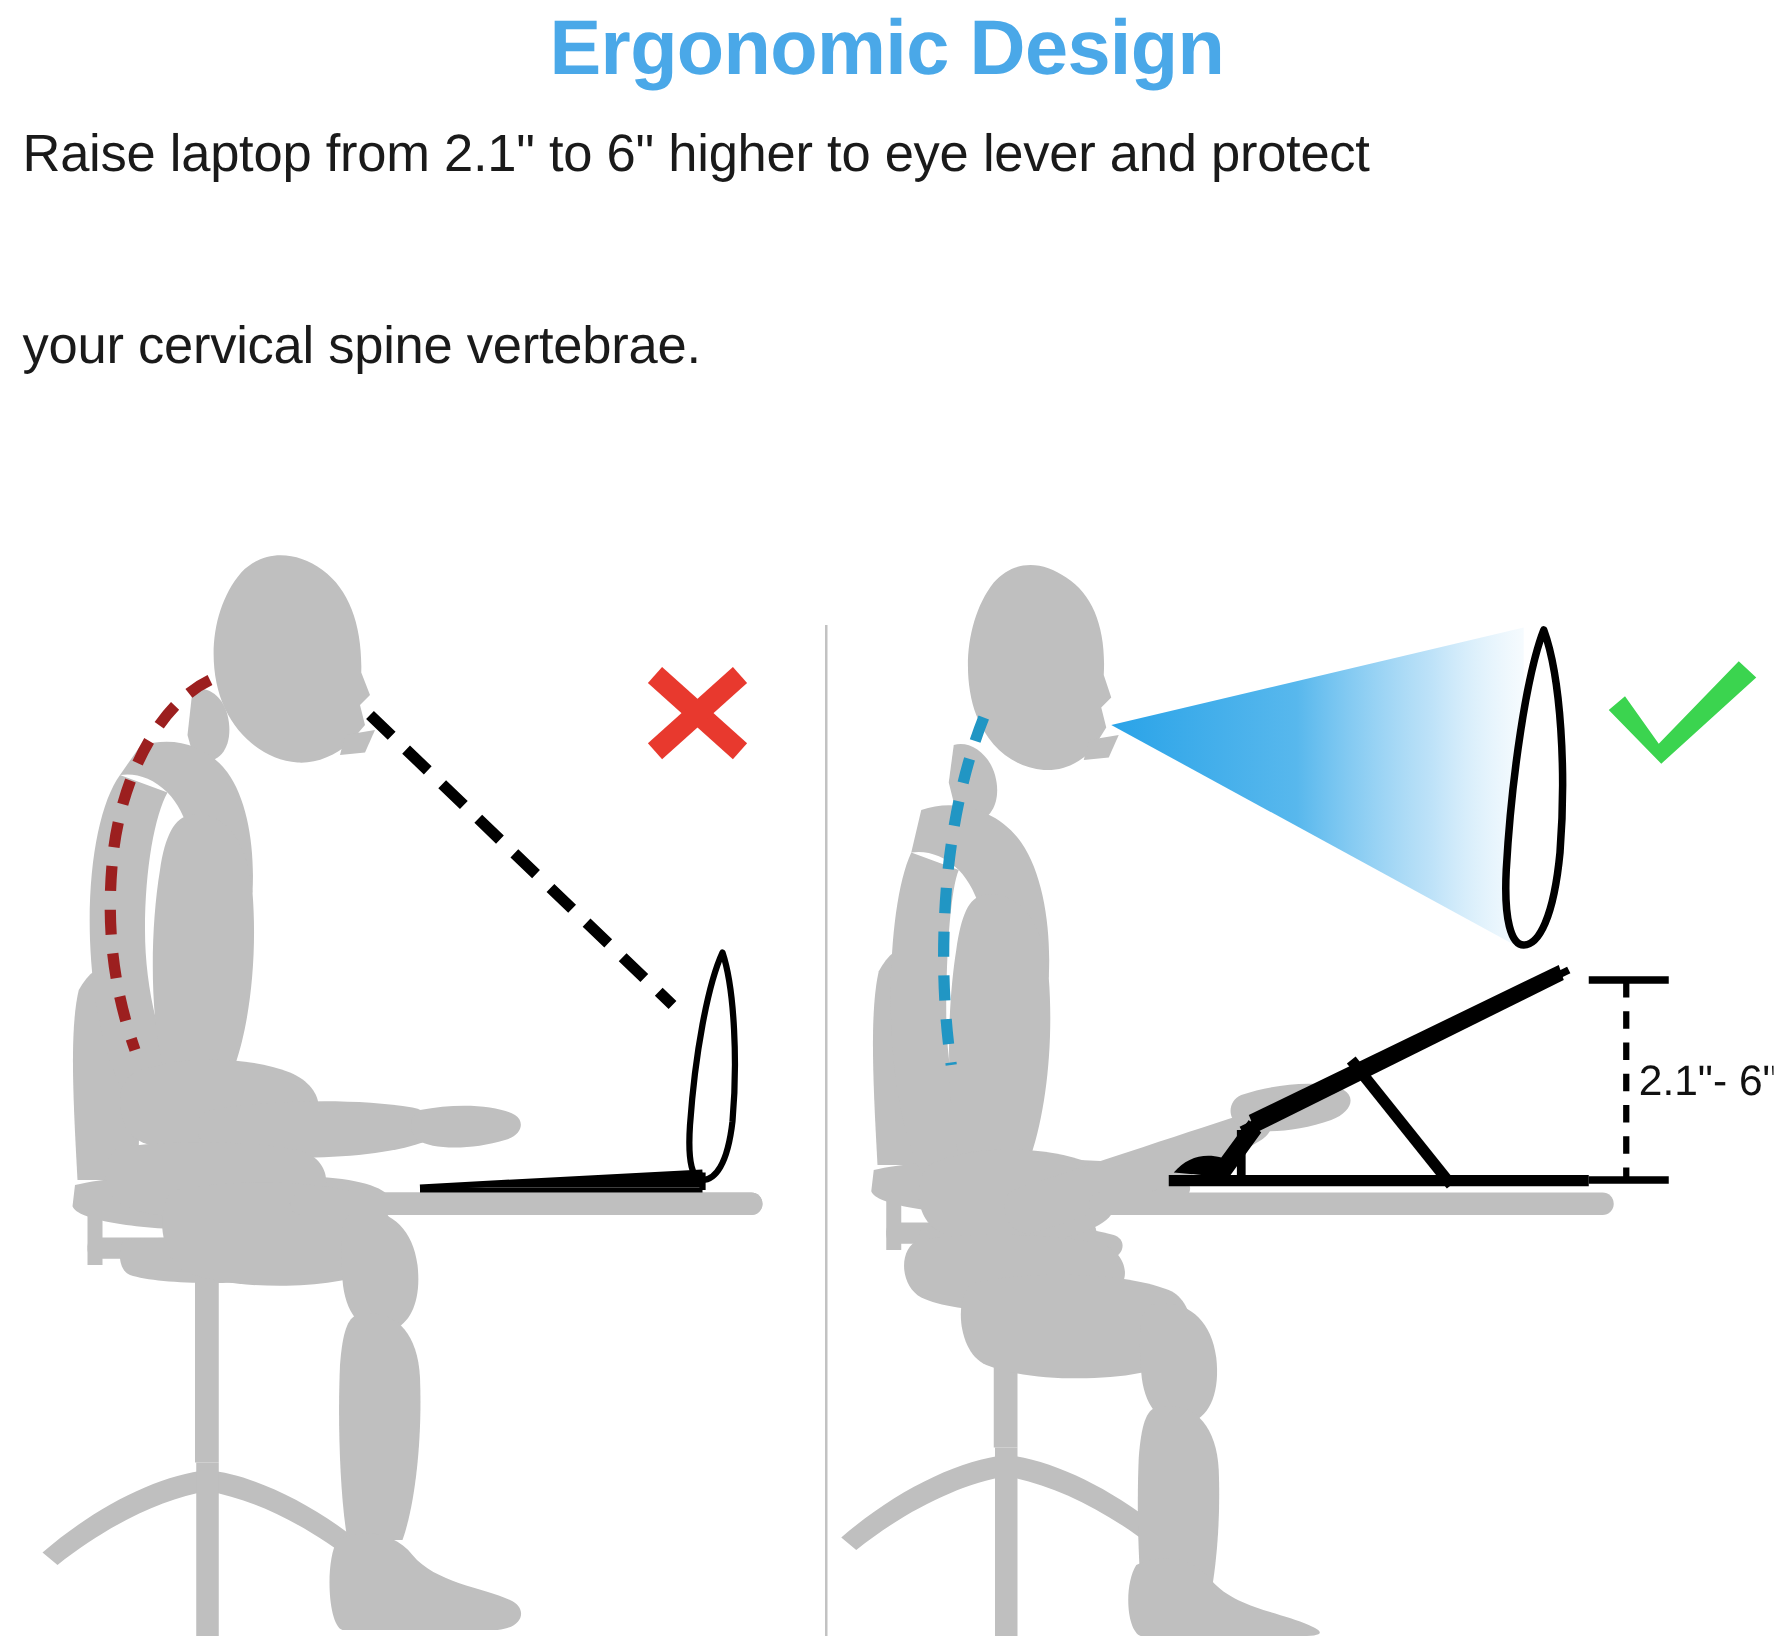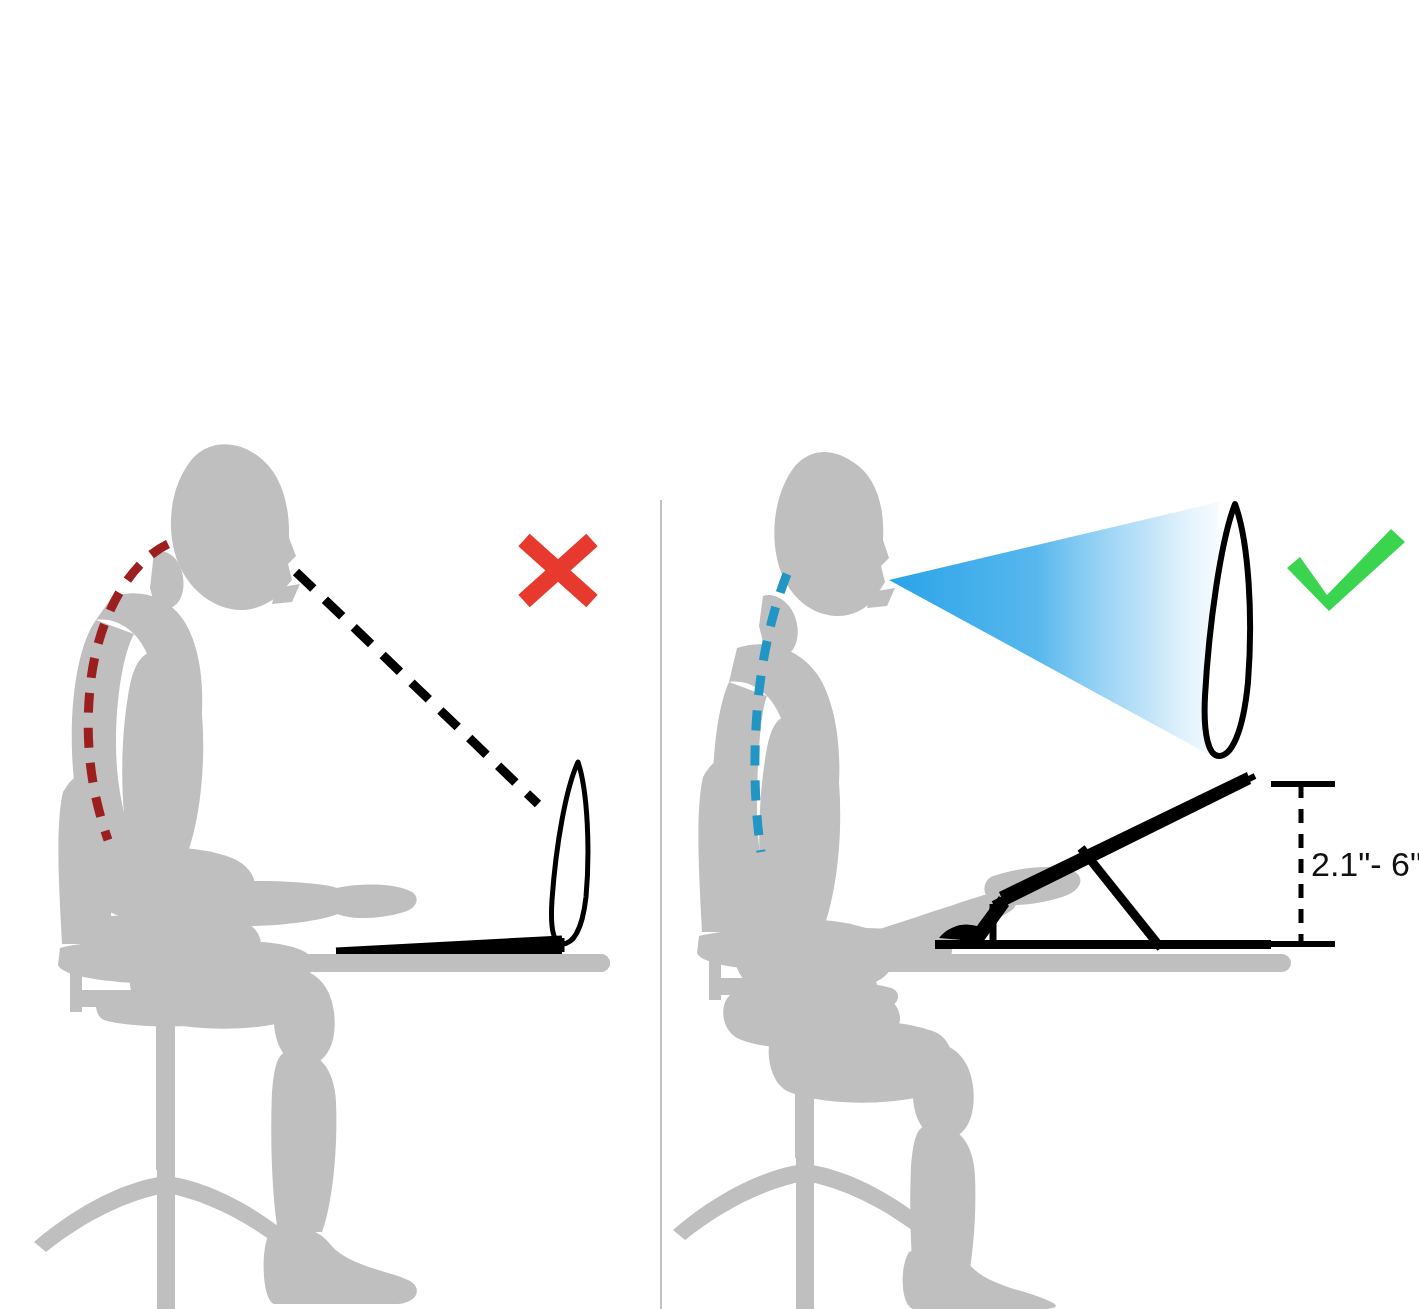--- a/index.html
+++ b/index.html
@@ -80,20 +80,25 @@
     font-family: "Liberation Sans", sans-serif;
     font-size: 34px;
     fill: #111111;
   }
 </style>
 </head>
 <body>
 
 <div id="page">
 
+  <div id="header-block">
+    <h1 id="page-title">Ergonomic Design</h1>
+    <p id="intro-text">Raise laptop from 2.1" to 6" higher to eye lever and protect</p>
+    <p id="intro-text-2" style="position:absolute;left:0;top:246px;width:1419px;margin:0;padding:0 28px 0 18px;font-size:42px;line-height:60px;color:#1a1a1a;letter-spacing:-0.2px;">your cervical spine vertebrae.</p>
+  </div>
 
   <div id="illustration-area">
 
     <div id="panel-divider"></div>
 
     <div class="panel" id="panel-bad">
       <svg width="661" height="957" viewBox="0 0 661 957" xmlns="http://www.w3.org/2000/svg">
 
         <g>
           <line x1="524" y1="188" x2="592" y2="249" stroke="#e8392e" stroke-width="17" stroke-linecap="butt"></line>

